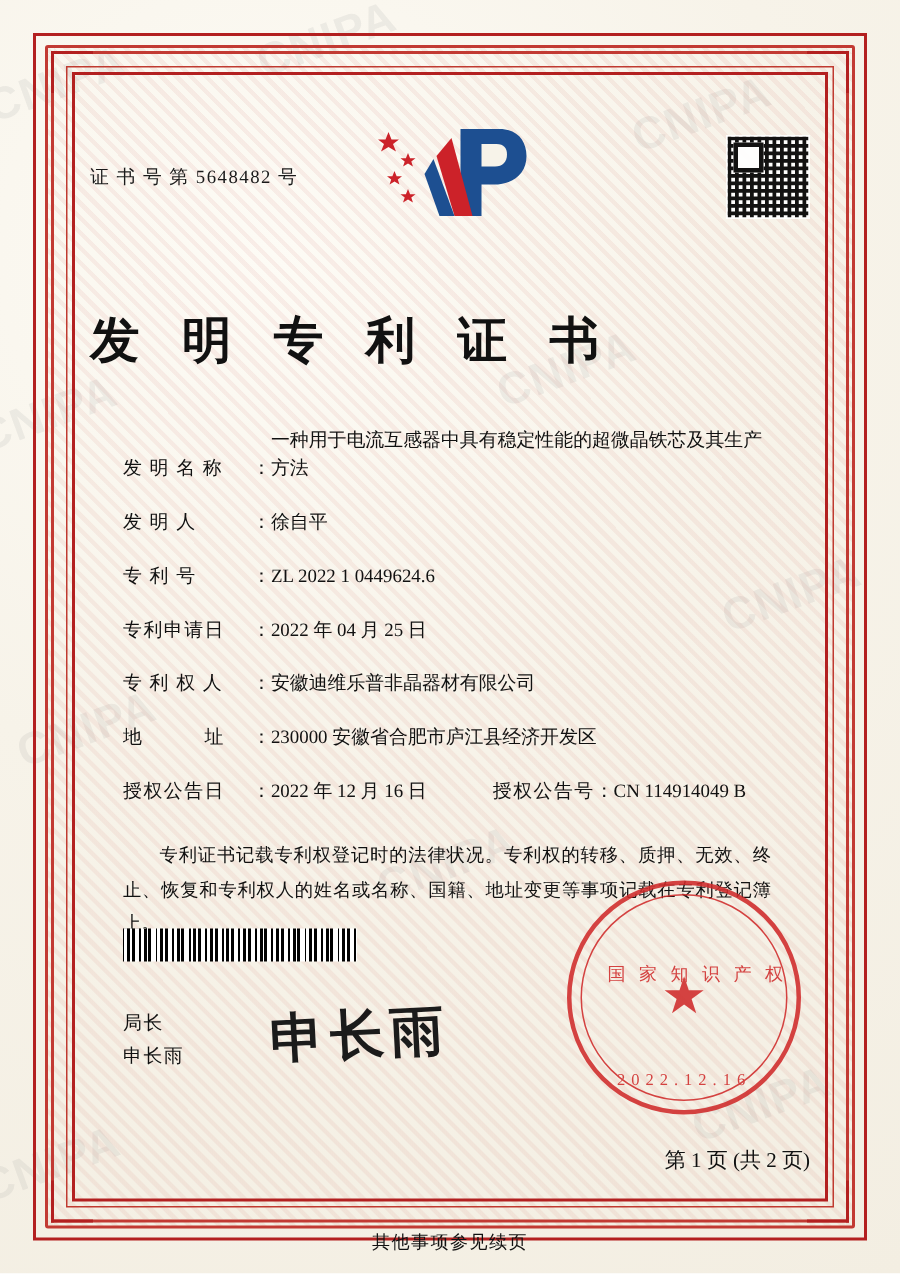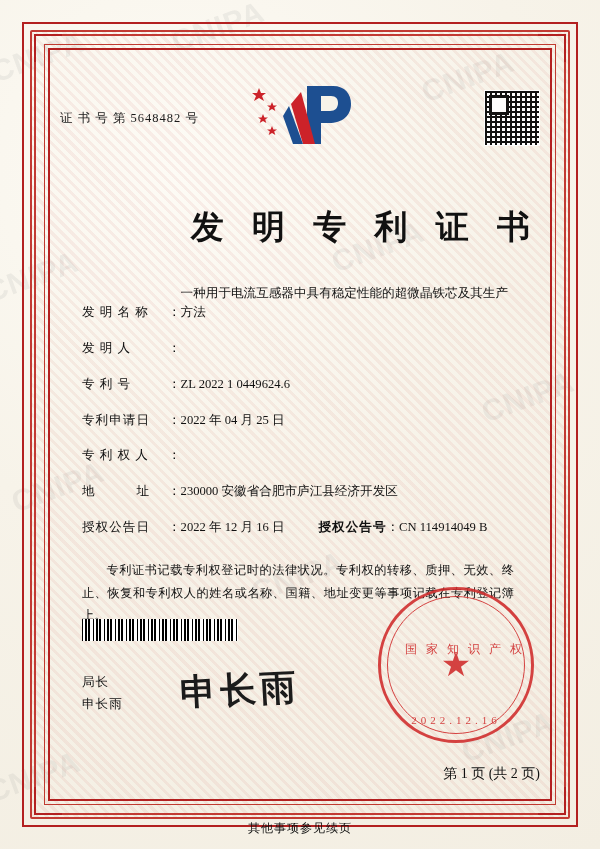--- a/index.html
+++ b/index.html
@@ -89,21 +89,21 @@
     position:absolute;left:4px;top:4px;width:14px;height:14px;
     border:3px solid #000;background:#fff;
   }
   .logo{
     position:absolute;
     left:50%;top:24px;
     transform:translateX(-50%);
     width:110px;height:66px;
   }
   h1.title{
-    text-align:right;
+    text-align:left;
     font-size:33px;
     letter-spacing:10px;
     color:#111;
     margin:78px 0 0 0;
     font-weight:bold;
     font-family:"Liberation Serif", serif;
   }
   .fields{
     margin-top:34px;
     padding:0 26px 0 22px;
@@ -118,23 +118,22 @@
   }
   .lbl{
     flex:0 0 86px;
     letter-spacing:1px;
   }
   .colon{flex:0 0 10px;}
   .val{flex:1 1 auto;}
   .row.split .val{flex:0 0 auto;}
   .row.split .lbl2{
     flex:0 0 auto;
-    margin-left:34px;
-    letter-spacing:1px;
-    font-weight:bold;
+    margin-left:44px;
+    letter-spacing:1px;
   }
   .para{
     margin-top:22px;
     padding:0 26px 0 22px;
     font-size:12.2px;
     line-height:1.85;
     text-align:justify;
     color:#111;
   }
   .para p{margin:0 0 6px 0;text-indent:2em;}
@@ -264,34 +263,36 @@
 
     <div class="fields">
       <div class="row">
         <span class="lbl">发 明 名 称</span>
         <span class="colon">：</span>
         <span class="val">一种用于电流互感器中具有稳定性能的超微晶铁芯及其生产方法</span>
       </div>
       <div class="row">
         <span class="lbl">发 明 人</span>
         <span class="colon">：</span>
+        <span class="val">徐自平</span>
       </div>
       <div class="row">
         <span class="lbl">专 利 号</span>
         <span class="colon">：</span>
         <span class="val">ZL 2022 1 0449624.6</span>
       </div>
       <div class="row">
         <span class="lbl">专利申请日</span>
         <span class="colon">：</span>
         <span class="val">2022 年 04 月 25 日</span>
       </div>
       <div class="row">
         <span class="lbl">专 利 权 人</span>
         <span class="colon">：</span>
+        <span class="val">安徽迪维乐普非晶器材有限公司</span>
       </div>
       <div class="row">
         <span class="lbl">地　　　址</span>
         <span class="colon">：</span>
         <span class="val">230000 安徽省合肥市庐江县经济开发区</span>
       </div>
       <div class="row split">
         <span class="lbl">授权公告日</span>
         <span class="colon">：</span>
         <span class="val">2022 年 12 月 16 日</span>

